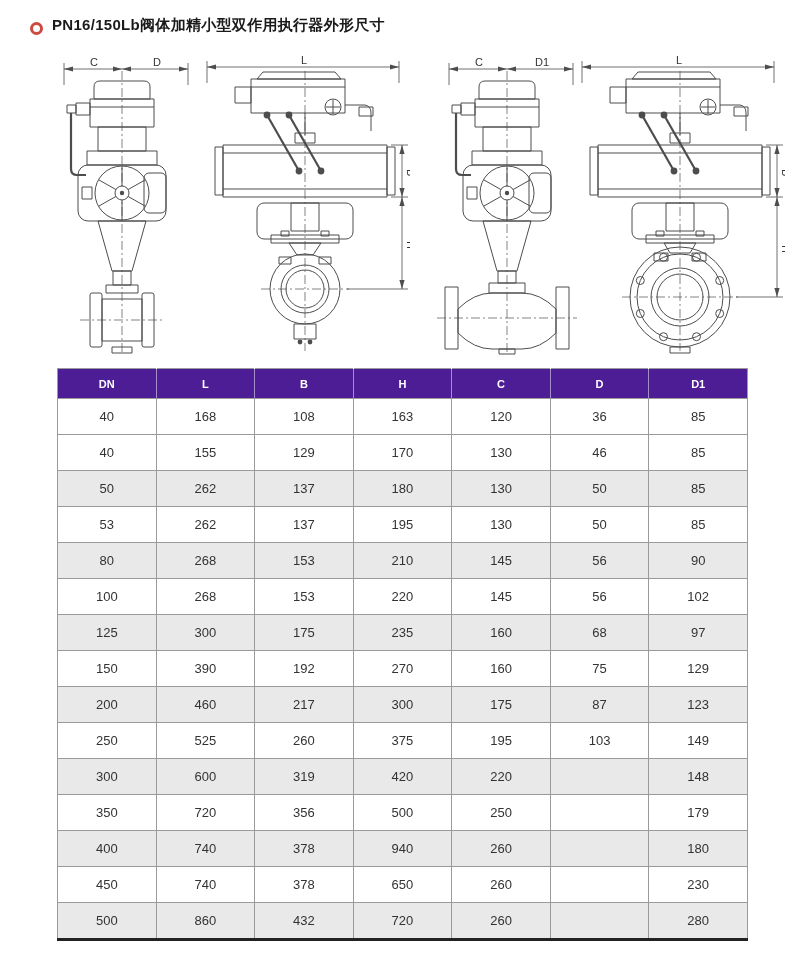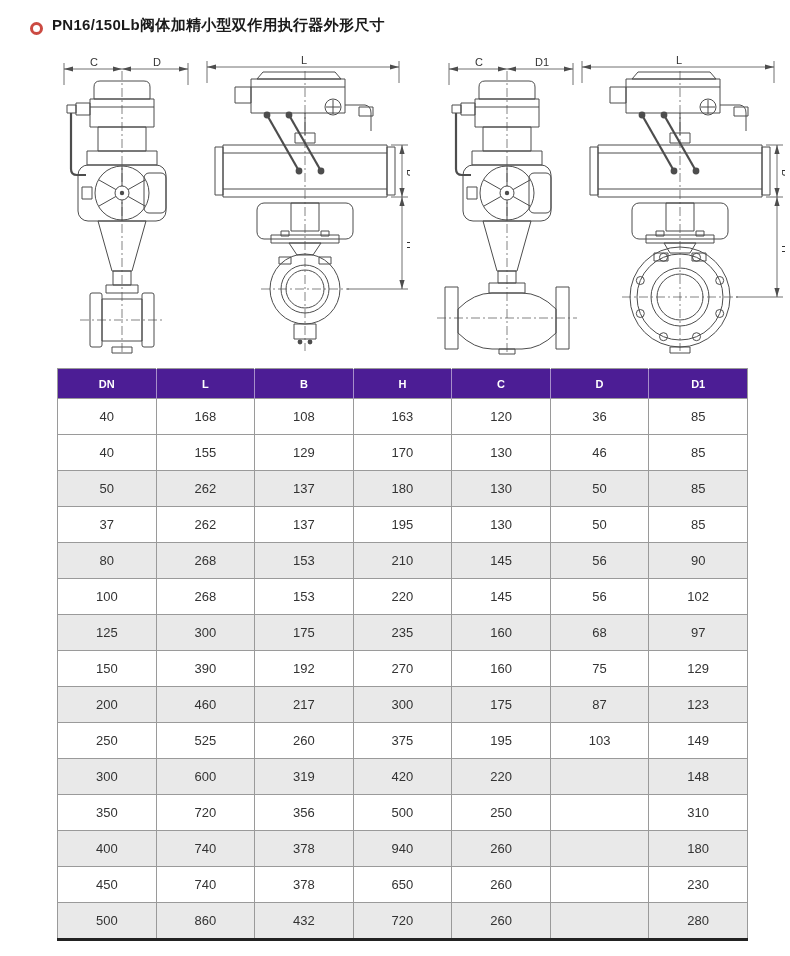--- a/index.html
+++ b/index.html
@@ -317,21 +317,21 @@
         <tr data-name="table-row" class="stripe">
           <td data-name="table-cell">50</td>
           <td data-name="table-cell">262</td>
           <td data-name="table-cell">137</td>
           <td data-name="table-cell">180</td>
           <td data-name="table-cell">130</td>
           <td data-name="table-cell">50</td>
           <td data-name="table-cell">85</td>
         </tr>
         <tr data-name="table-row">
-          <td data-name="table-cell">37</td>
+          <td data-name="table-cell">53</td>
           <td data-name="table-cell">262</td>
           <td data-name="table-cell">137</td>
           <td data-name="table-cell">195</td>
           <td data-name="table-cell">130</td>
           <td data-name="table-cell">50</td>
           <td data-name="table-cell">85</td>
         </tr>
         <tr data-name="table-row" class="stripe">
           <td data-name="table-cell">80</td>
           <td data-name="table-cell">268</td>
@@ -395,21 +395,21 @@
           <td data-name="table-cell"></td>
           <td data-name="table-cell">148</td>
         </tr>
         <tr data-name="table-row">
           <td data-name="table-cell">350</td>
           <td data-name="table-cell">720</td>
           <td data-name="table-cell">356</td>
           <td data-name="table-cell">500</td>
           <td data-name="table-cell">250</td>
           <td data-name="table-cell"></td>
-          <td data-name="table-cell">310</td>
+          <td data-name="table-cell">179</td>
         </tr>
         <tr data-name="table-row" class="stripe">
           <td data-name="table-cell">400</td>
           <td data-name="table-cell">740</td>
           <td data-name="table-cell">378</td>
           <td data-name="table-cell">940</td>
           <td data-name="table-cell">260</td>
           <td data-name="table-cell"></td>
           <td data-name="table-cell">180</td>
         </tr>

